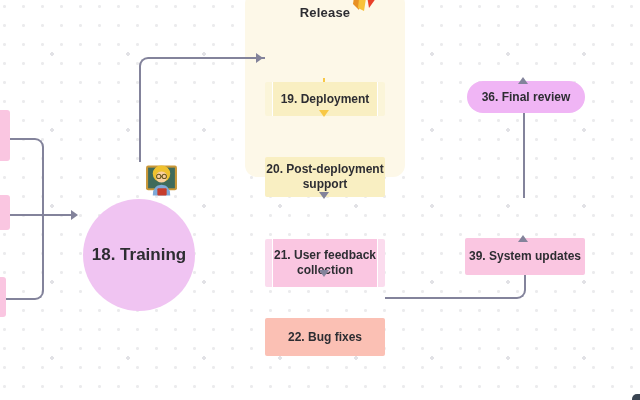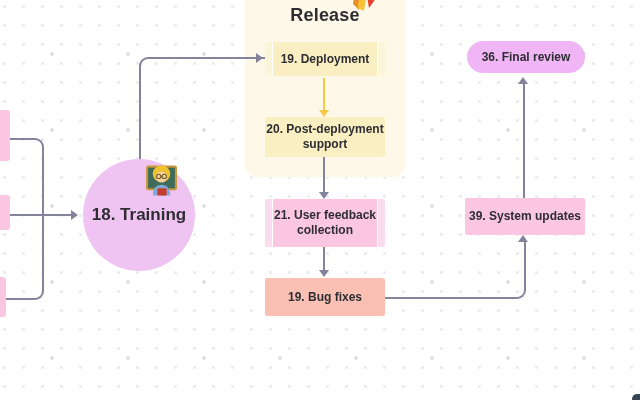--- a/index.html
+++ b/index.html
@@ -12,26 +12,26 @@
     background-size:76px 76px,19px 19px;
     background-position:14px 16px,14px 16px;
     font-family:"Liberation Sans",sans-serif;
   }
   .frame{
     position:absolute;left:245px;top:-8px;width:160px;height:185px;
     background:#FDF8E8;border-radius:12px;z-index:1;
   }
   .frame-title{
     position:absolute;top:13px;left:0;width:100%;text-align:center;
-    font-weight:bold;font-size:18px;color:#2d2d32;letter-spacing:.2px;
+    font-weight:bold;font-size:13px;color:#2d2d32;letter-spacing:.2px;
   }
   .node{
     position:absolute;display:flex;align-items:center;justify-content:center;
     text-align:center;font-weight:bold;font-size:12px;color:#2d2d32;
-    z-index:3;line-height:1.25;border-radius:2px;white-space:pre-line;
+    z-index:3;line-height:1.25;border-radius:2px;white-space:pre-line;margin-top:40px;
   }
   #n19{left:265px;top:42px;width:120px;height:34px;
     background:linear-gradient(90deg,#FBF5D9 0 7px,#ffffff 7px 8px,#F9EFC2 8px calc(100% - 8px),#ffffff calc(100% - 8px) calc(100% - 7px),#FBF5D9 calc(100% - 7px) 100%);}
   #n20{left:265px;top:117px;width:120px;height:40px;background:#F9EFC2;}
   #n21{left:265px;top:199px;width:120px;height:48px;
     background:linear-gradient(90deg,#FBDCEE 0 7px,#ffffff 7px 8px,#FAC6E1 8px calc(100% - 8px),#ffffff calc(100% - 8px) calc(100% - 7px),#FBDCEE calc(100% - 7px) 100%);}
   #n22{left:265px;top:278px;width:120px;height:38px;background:#FBC0B4;}
   #n23{left:465px;top:198px;width:120px;height:37px;background:#FAC6E1;}
   #n24{left:467px;top:41px;width:118px;height:32px;background:#F0B5F5;border-radius:16px;}
   #n18{left:83px;top:159px;width:112px;height:112px;border-radius:50%;
@@ -139,21 +139,21 @@
     <span>20. Post-deployment
 support</span>
   </div>
 
   <div class="node" id="n21">
     <span>21. User feedback
 collection</span>
   </div>
 
   <div class="node" id="n22">
-    <span>19. Bug fixes</span>
+    <span>22. Bug fixes</span>
   </div>
 
   <div class="node" id="n23">
     <span>39. System updates</span>
   </div>
 
   <div class="node" id="n24">
     <span>36. Final review</span>
   </div>
 

